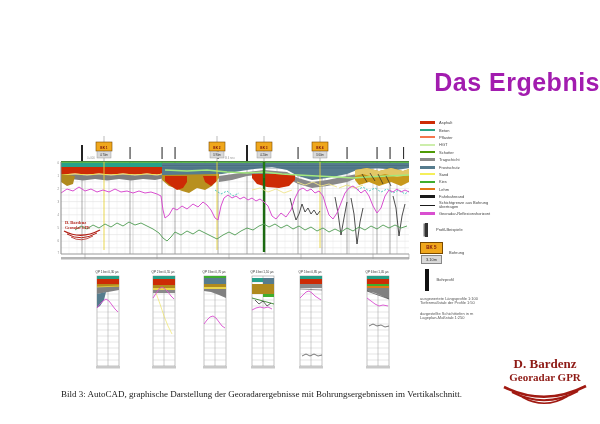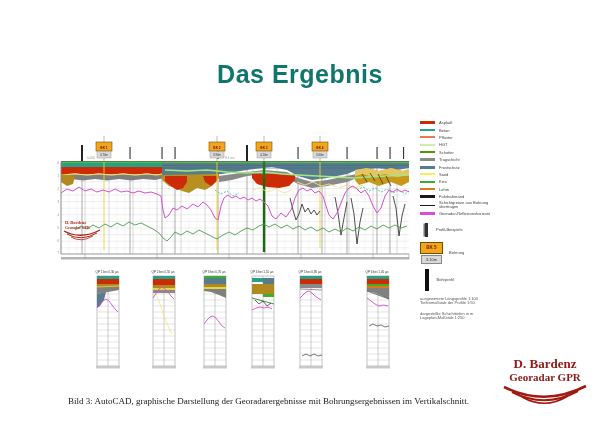--- a/index.html
+++ b/index.html
@@ -1,24 +1,24 @@
 <!DOCTYPE html>
 <html><head>
 <meta charset="utf-8">
 <style>
   html,body{margin:0;padding:0;background:#888;}
   .slide{position:relative;width:600px;height:424px;background:#ffffff;overflow:hidden;
          font-family:"Liberation Sans",sans-serif;}
   .title{position:absolute;top:44px;left:0;width:600px;text-align:center;
          font-family:"Liberation Serif",serif;font-weight:bold;font-size:23px;color:#a51414;margin:0;}
-  .subtitle{position:absolute;top:60px;left:0;width:600px;text-align:center;
-         font-weight:bold;font-size:25px;color:#0f766e;margin:0;letter-spacing:0.5px;}
+  .subtitle{position:absolute;top:68px;left:0;width:600px;text-align:right;
+         font-weight:bold;font-size:25px;color:#a21caf;margin:0;letter-spacing:0.5px;}
   .chart-svg{position:absolute;left:57px;top:118px;}
   .mini-svg{position:absolute;top:268px;}
-  .caption{position:absolute;left:60px;top:388px;margin:8px;font-family:"Liberation Serif",serif;
+  .caption{position:absolute;left:60px;top:388px;margin:1px;font-family:"Liberation Serif",serif;
            font-size:9px;color:#1a1a1a;}
   
   .legend{position:absolute;left:420px;top:119px;width:90px;font-size:4px;color:#444;}
   .lrow{display:flex;align-items:center;height:7.4px;}
   .sw{width:15px;margin-right:4px;flex:0 0 15px;}
   .sw.h3{height:3px}.sw.h2{height:2px}.sw.h1{height:1px}
   .lrow .two{line-height:4px;}
   .lx{display:flex;align-items:center;margin-top:5px;}
   .ruler{width:3px;height:14px;background:#333;margin-left:5px;margin-right:8px;
          box-shadow:-2px 0 0 -0.5px #777;}

